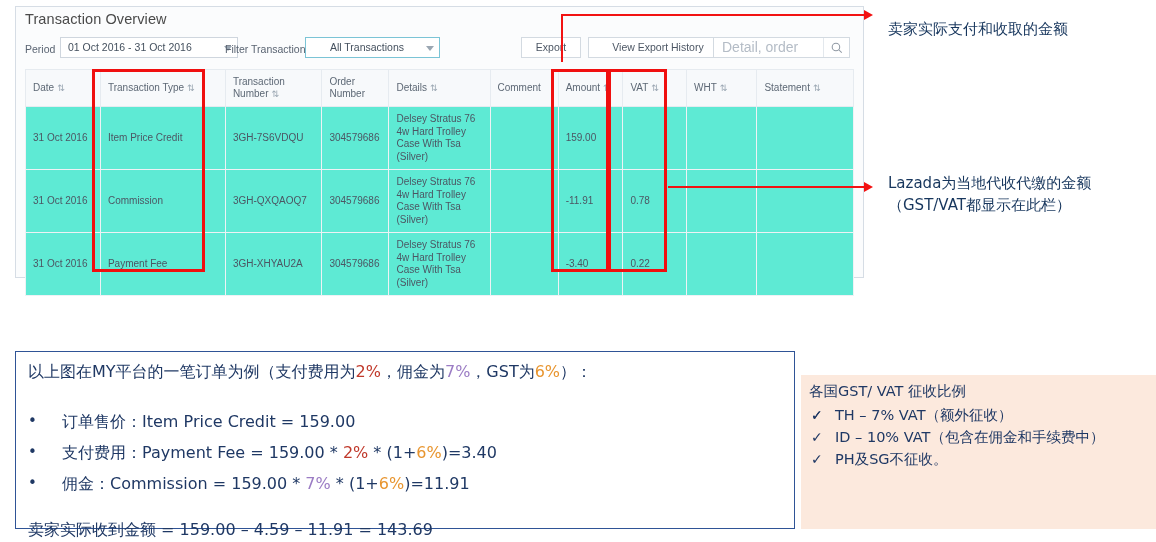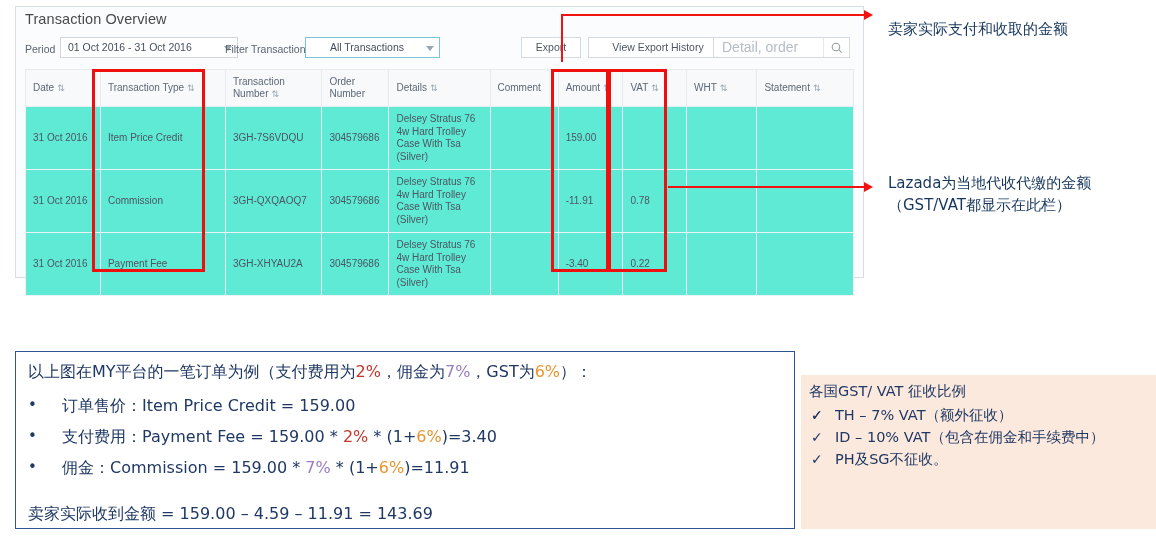--- a/index.html
+++ b/index.html
@@ -107,21 +107,21 @@
   #explain{
     position:absolute;left:15px;top:351px;width:780px;height:178px;
     border:1px solid #2f5496;box-sizing:border-box;background:#fff;
     padding:9px 10px 0 12px;
   }
   .exp-line{
     color:#1f3864;font-size:16px;line-height:21px;
     font-family:"DejaVu Sans","Liberation Sans",sans-serif;
     margin-bottom:2px;white-space:nowrap;
   }
-  .bullets{margin-top:8px;}
+  .bullets{margin-top:24px;}
   .bul{
     color:#1f3864;font-size:16px;line-height:31px;
     font-family:"DejaVu Sans","Liberation Sans",sans-serif;
     padding-left:16px;position:relative;white-space:nowrap;
   }
   .bul:before{
     content:"\2022";position:absolute;left:0;top:0;color:#1f3864;font-size:15px;
   }
   .bul .lbl{padding-left:18px;}
   #exp-total{

